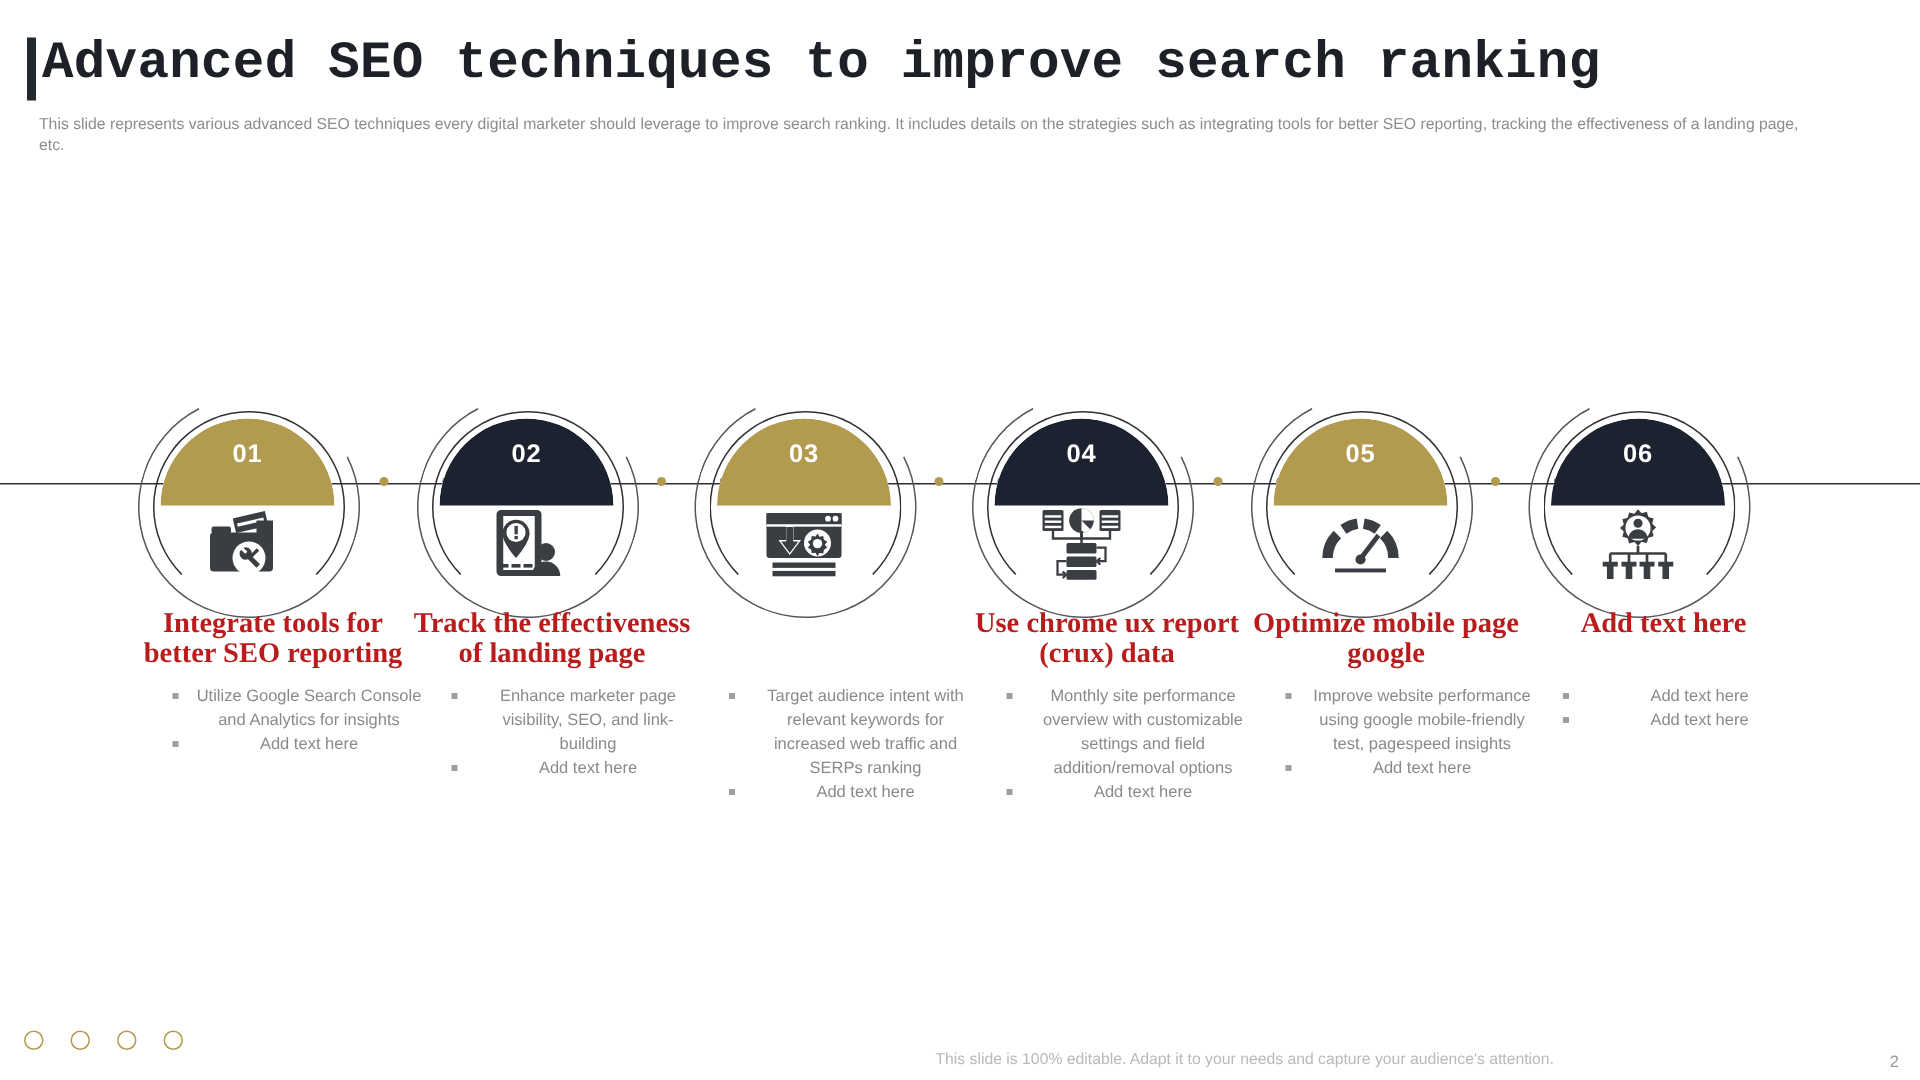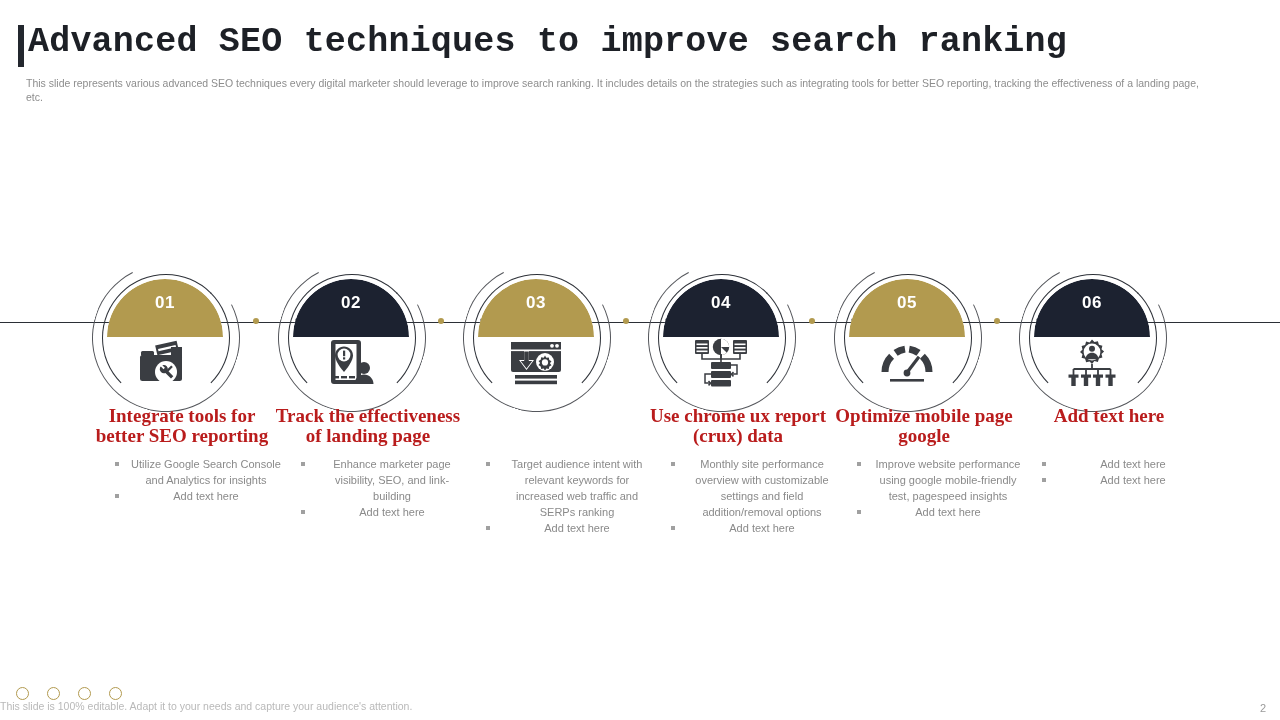--- a/index.html
+++ b/index.html
@@ -203,21 +203,21 @@
     height: 13px;
     border-radius: 50%;
     border: 1px solid #b29a4f;
     box-sizing: border-box;
   }
   #footer-note {
     position: absolute;
     left: 0;
     bottom: 8px;
     width: 1036px;
-    text-align: left;
+    text-align: right;
     font-size: 10.5px;
     color: #b9b9b9;
   }
   #page-number {
     position: absolute;
     right: 14px;
     bottom: 6px;
     font-size: 11px;
     color: #9a9a9a;
   }

